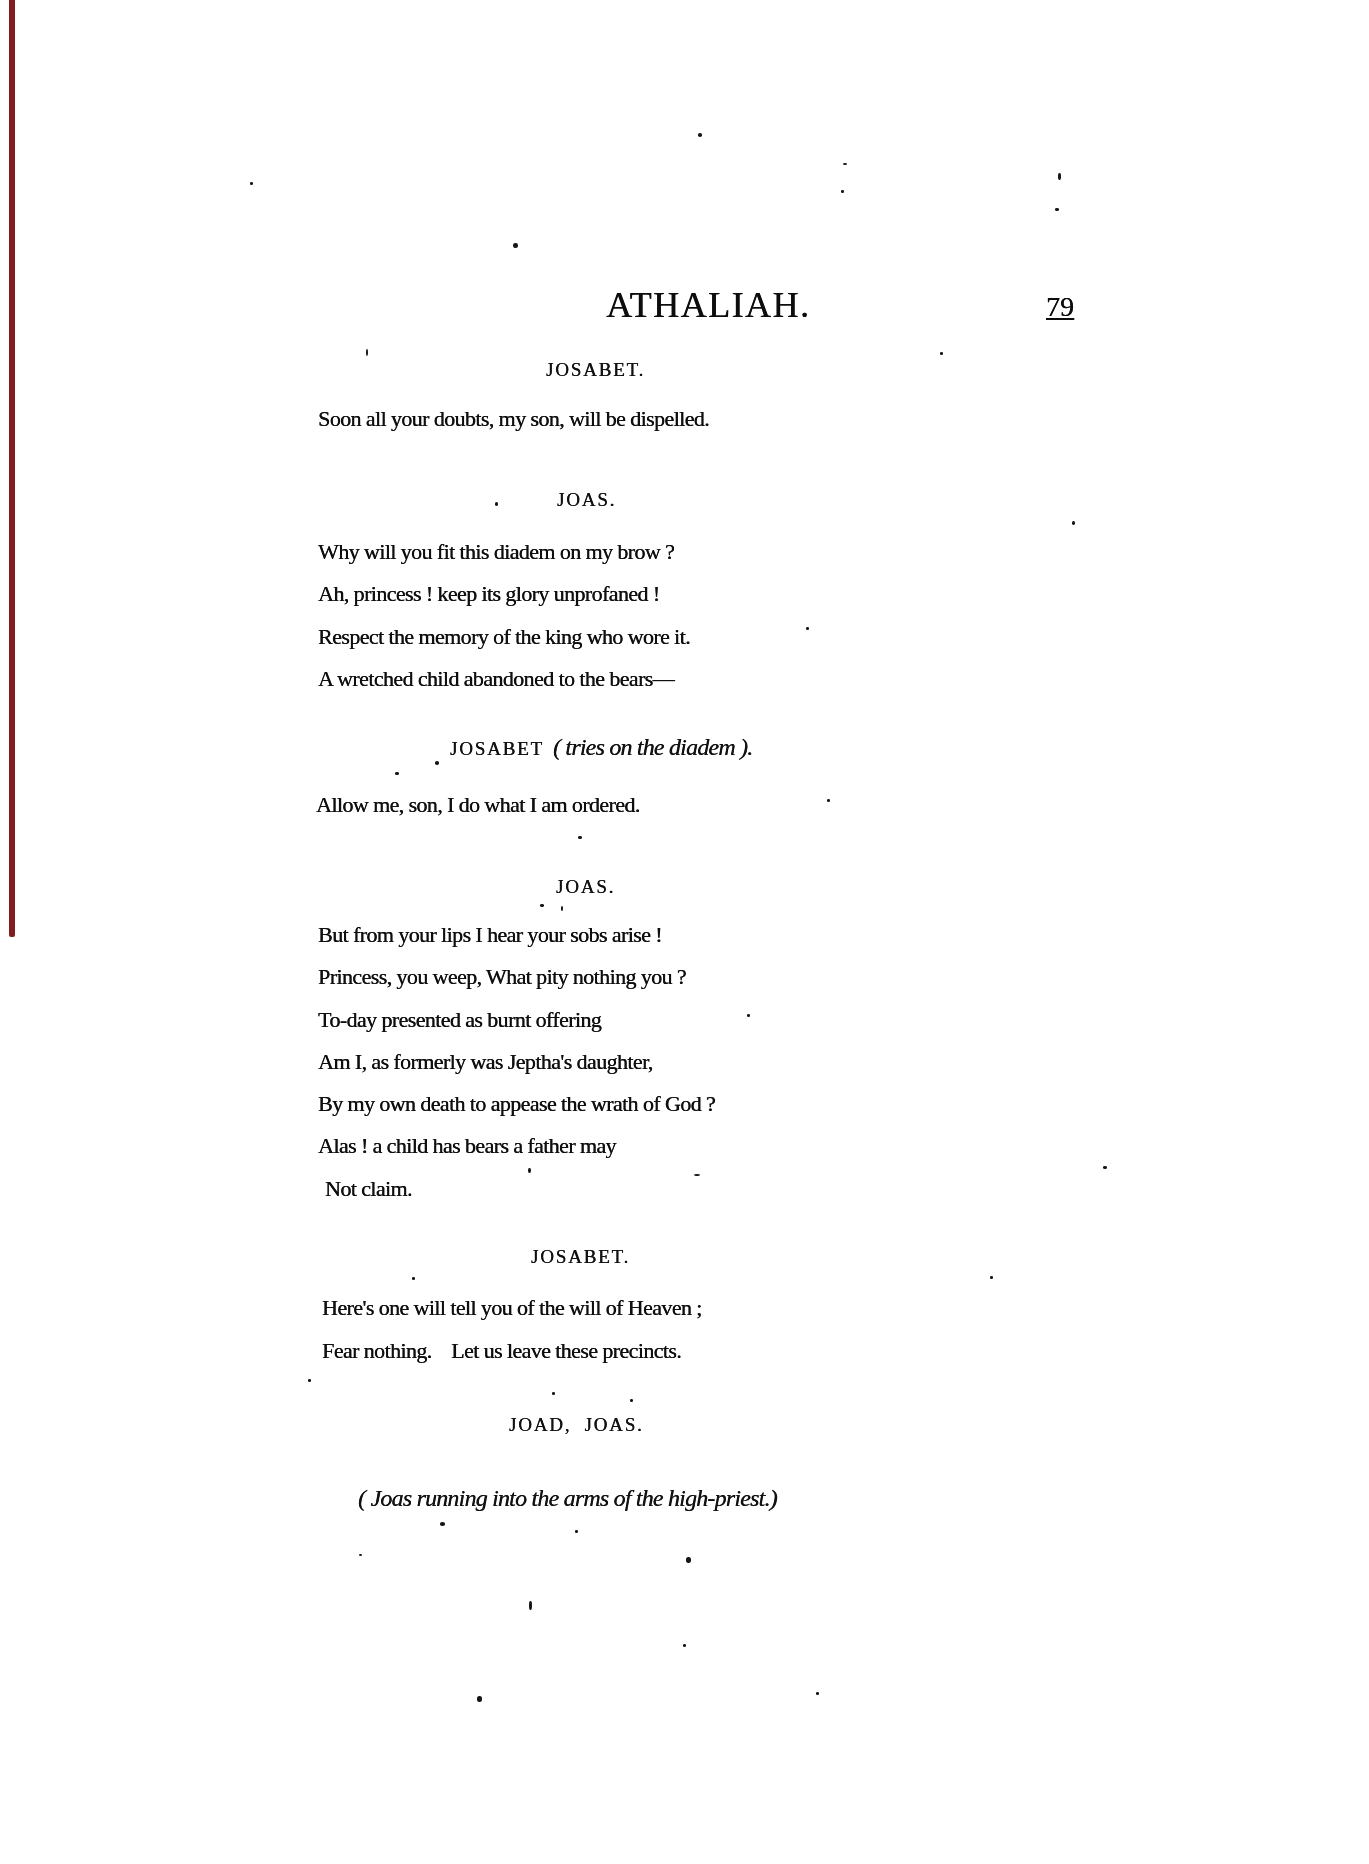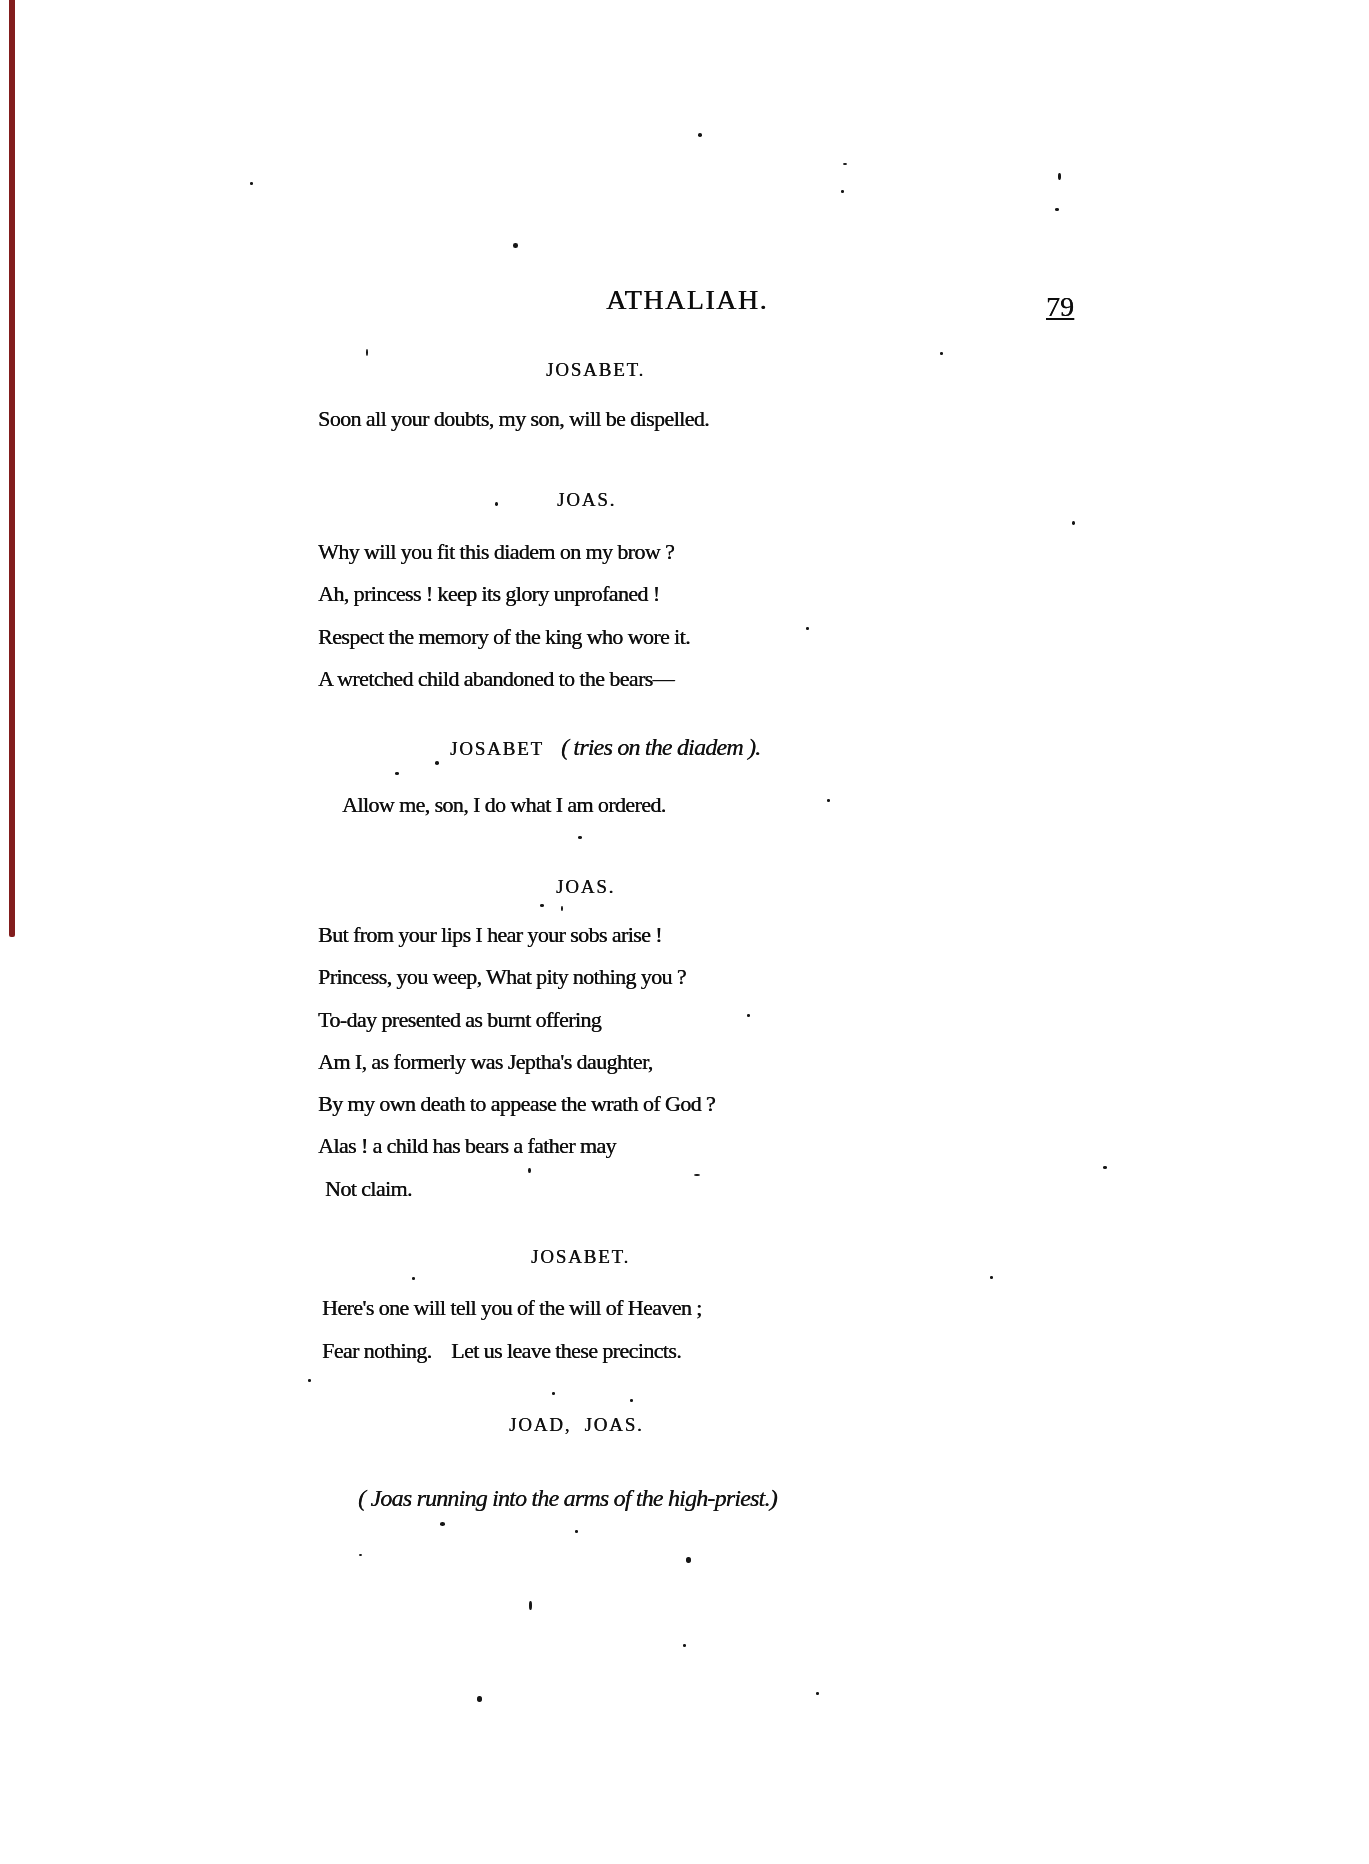--- a/index.html
+++ b/index.html
@@ -7,41 +7,41 @@
     position: relative;
     width: 1369px;
     height: 1864px;
     background: #ffffff;
     font-family: "Liberation Serif", "DejaVu Serif", serif;
     color: #101010;
     overflow: hidden;
   }
   .abs { position: absolute; white-space: nowrap; }
   .title {
-    font-size: 28px;
+    font-size: 36px;
     letter-spacing: 1.5px;
     color: #0d0d0d;
     text-shadow: 0.4px 0 0 #0d0d0d;
   }
   .pageno {
     font-size: 28px;
     color: #0d0d0d;
     text-shadow: 0.3px 0 0 #0d0d0d;
   }
   .speaker {
     font-size: 19px;
     letter-spacing: 1.8px;
     color: #111111;
     text-shadow: 0.3px 0 0 #111111;
   }
   .speaker .direction {
     font-style: italic;
     font-size: 24px;
     letter-spacing: -0.8px;
-    margin-left: 17px;
+    margin-left: 9px;
     text-shadow: 0.3px 0 0 #111111;
   }
   .verse {
     font-size: 22px;
     letter-spacing: -0.6px;
     line-height: 42.3px;
     color: #0f0f0f;
     text-shadow: 0.35px 0 0 #0f0f0f;
   }
   .verse div { white-space: pre; }
@@ -119,21 +119,21 @@
   <div class="abs verse" style="left:318px; top:531px;">
     <div>Why will you fit this diadem on my brow ?</div>
     <div>Ah, princess ! keep its glory unprofaned !</div>
     <div>Respect the memory of the king who wore it.</div>
     <div>A wretched child abandoned to the bears—</div>
   </div>
 
   <div class="abs speaker" style="left:450px; top:734px;">
     <span>JOSABET</span><span class="direction">( tries on the diadem ).</span>
   </div>
-  <div class="abs verse" style="left:342px; top:784px;">
+  <div class="abs verse" style="left:316px; top:784px;">
     <div>Allow me, son, I do what I am ordered.</div>
   </div>
 
   <div class="abs speaker" style="left:556px; top:876px;">JOAS.</div>
   <div class="abs verse" style="left:318px; top:914px;">
     <div>But from your lips I hear your sobs arise !</div>
     <div>Princess, you weep, What pity nothing you ?</div>
     <div>To-day presented as burnt offering</div>
     <div>Am I, as formerly was Jeptha's daughter,</div>
     <div>By my own death to appease the wrath of God ?</div>

